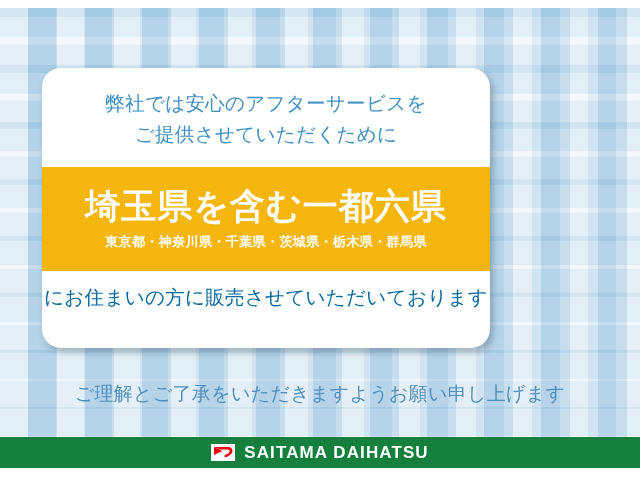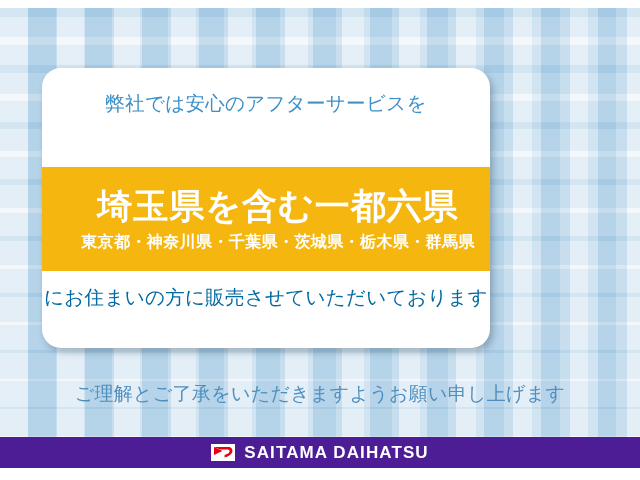--- a/index.html
+++ b/index.html
@@ -85,33 +85,32 @@
     position: absolute;
     left: 0;
     top: 99px;
     width: 100%;
     height: 104px;
     background: #f5b60f;
     display: flex;
     flex-direction: column;
     align-items: center;
     justify-content: center;
-    padding-left: 12px;
   }
   .band-heading {
     color: #ffffff;
     font-size: 35px;
     font-weight: bold;
     line-height: 44px;
     letter-spacing: 1px;
     margin-bottom: 1px;
   }
   .band-sub {
     color: #ffffff;
-    font-size: 16px;
+    font-size: 13px;
     font-weight: bold;
     line-height: 26px;
     letter-spacing: 0.4px;
   }
 
   .card-bottom-text {
     position: absolute;
     left: 0;
     top: 215px;
     width: 100%;
@@ -137,21 +136,21 @@
     border-radius: 13px;
   }
 
   
   .red-bar {
     position: absolute;
     left: 0;
     top: 437px;
     width: 640px;
     height: 31px;
-    background: #4c1d95;
+    background: #15803d;
     display: flex;
     align-items: center;
     justify-content: center;
     gap: 9px;
   }
   .brand-mark {
     width: 24px;
     height: 17px;
     background: #ffffff;
     display: flex;
@@ -190,20 +189,21 @@
 
 <div id="stage">
 
   <div class="checker-bg"></div>
   <div class="header-white"></div>
 
   <div class="card">
 
     <div class="card-top-text">
       <span class="line">弊社では安心のアフターサービスを</span>
+      <span class="line">ご提供させていただくために</span>
     </div>
 
     <div class="yellow-band">
       <div class="band-heading">埼玉県を含む一都六県</div>
       <div class="band-sub">東京都・神奈川県・千葉県・茨城県・栃木県・群馬県</div>
     </div>
 
     <div class="card-bottom-text">にお住まいの方に販売させていただいております</div>
 
   </div>

